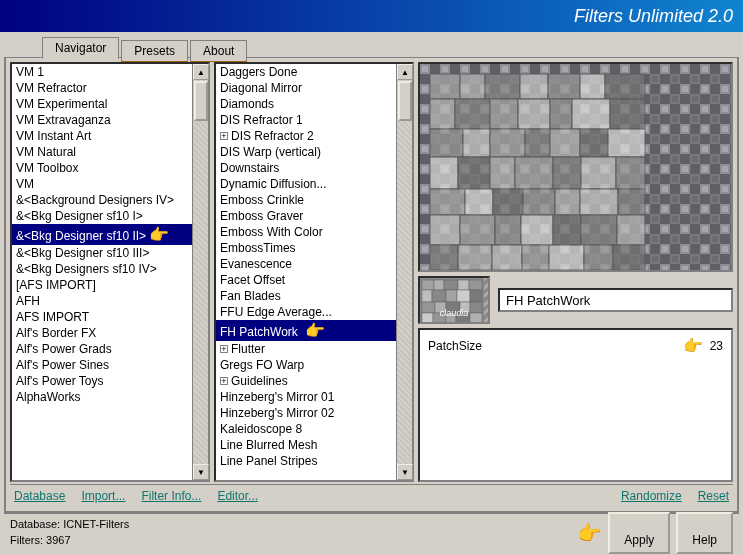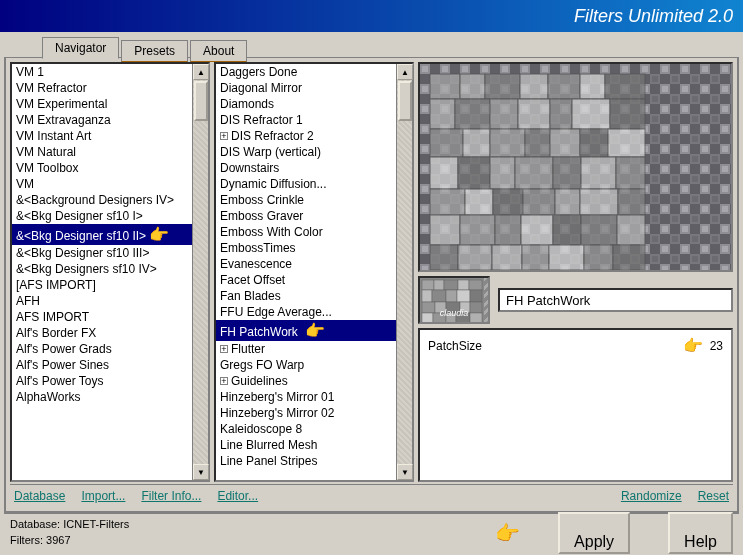--- a/index.html
+++ b/index.html
@@ -265,24 +265,23 @@
       display: flex;
       gap: 6px;
       align-items: center;
     }
 
     .action-btn {
       height: 26px;
       padding: 19px 14px;
       background: #d4d0c8;
       border: 2px outset #f0ece0;
-      font-size: 16px;
+      font-size: 12px;
       cursor: pointer;
       font-family: 'MS Sans Serif', Arial, sans-serif;
-      margin-left: 32px;
     }
 
     .action-btn.apply-btn {
       background: #d4d0c8;
     }
 
     .scrollable-list {
       flex: 1;
       overflow-y: scroll;
     }

